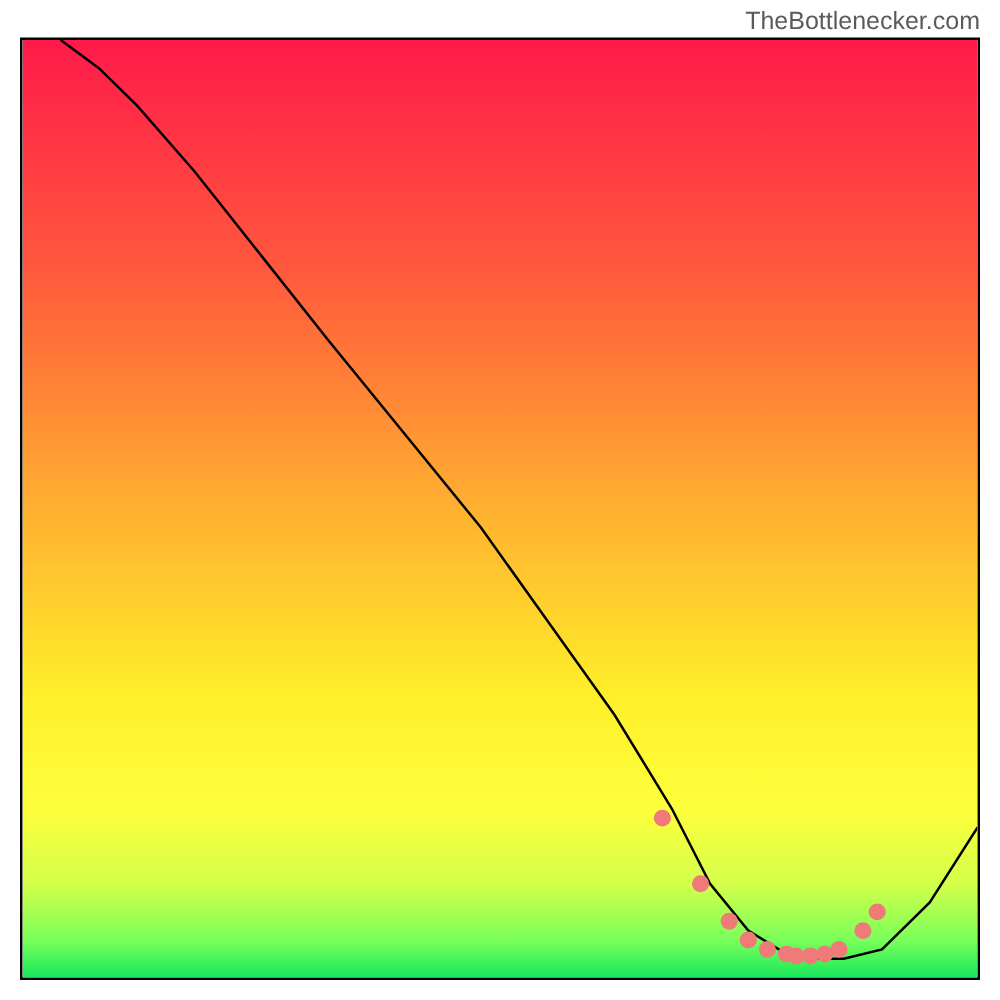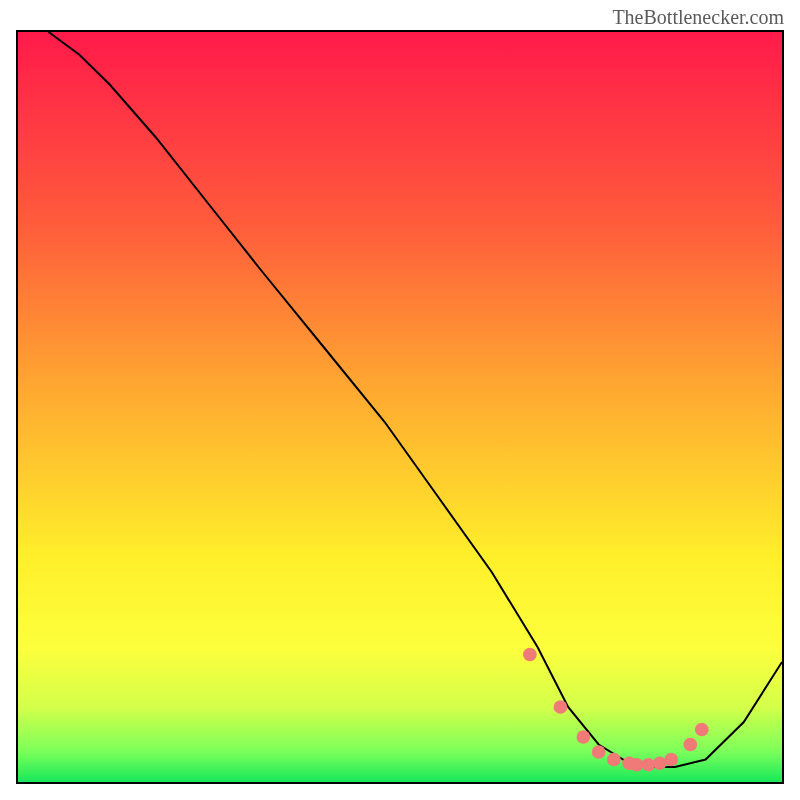--- a/index.html
+++ b/index.html
@@ -8,21 +8,20 @@
     height: 800px;
     position: relative;
     font-family: Arial, sans-serif;
     overflow: hidden;
   }
   .chart-container {
     width: 800px;
     height: 604px;
     position: relative;
     background: #ffffff;
-    font-family: Liberation Serif, serif;
   }
   .plot-area {
     position: absolute;
     left: 16px;
     top: 30px;
     width: 768px;
     height: 754px;
     border: 2px solid #000;
     overflow: hidden;
   }

